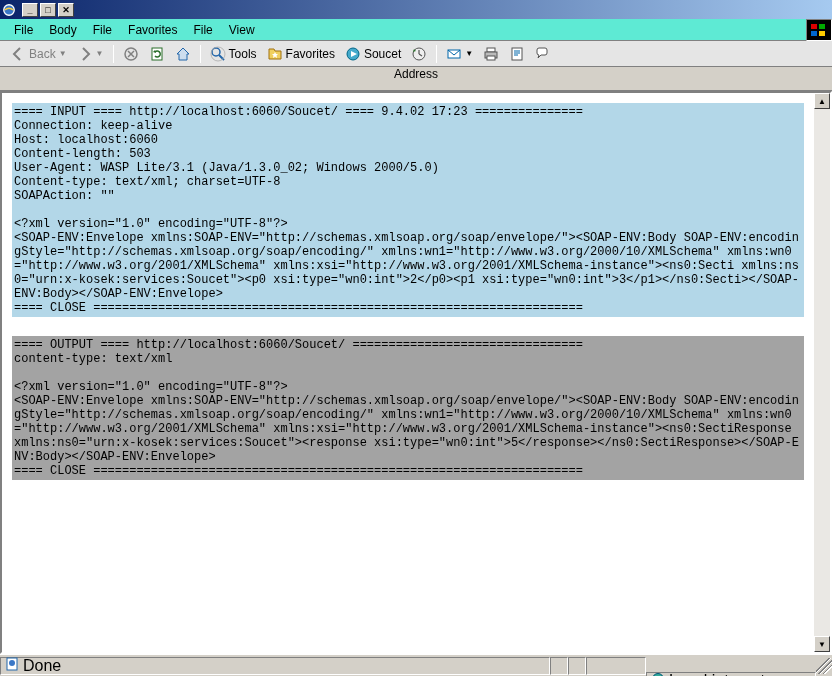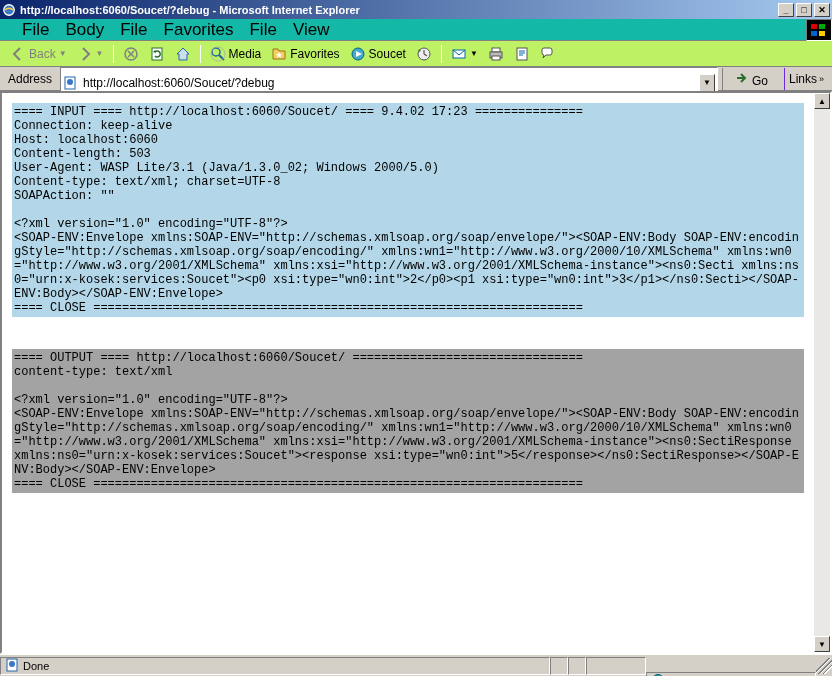--- a/index.html
+++ b/index.html
@@ -46,45 +46,45 @@
   font-family: Marlett, Arial;
   font-size: 9px;
   color: #000;
   display: inline-flex;
   align-items: center;
   justify-content: center;
   font-weight: bold;
 }
 .menubar {
   height: 22px;
-  background: #14b8a6;
+  background: #5eead4;
   display: flex;
   align-items: center;
   border-bottom: 1px solid #808080;
-  font-size: 17px;
-  padding-left: 14px;
+  font-size: 12px;
+  padding-left: 6px;
 }
 .menubar .menu-item {
   padding: 2px 8px;
   cursor: default;
 }
 .menubar .throbber {
   margin-left: auto;
   width: 26px;
   height: 22px;
   background: #000;
   border-left: 1px solid #808080;
   border-top: 1px solid #808080;
   border-right: 1px solid #fff;
   border-bottom: 1px solid #fff;
   display:flex;align-items:center;justify-content:center;
 }
 .toolbar {
   height: 26px;
-  background: #bef264;
+  background: #e5e5e5;
   display: flex;
   align-items: center;
   border-bottom: 1px solid #808080;
   padding-left: 6px;
   gap: 2px;
 }
 .tb-btn {
   display: flex;
   align-items: center;
   padding: 2px 4px;
@@ -102,20 +102,21 @@
 }
 .addressbar {
   height: 24px;
   background: #d4d0c8;
   display: flex;
   align-items: center;
   border-bottom: 1px solid #808080;
   padding: 0 4px;
   gap: 4px;
   font-size: 12px;
+  flex-direction: column;
 }
 .addressbar .addr-label { padding: 0 4px; }
 .addressbar .addr-box {
   flex: 1;
   display: flex;
   align-items: center;
   background: #fff;
   border: 1px solid;
   border-color: #808080 #fff #fff #808080;
   height: 32px;
@@ -183,31 +184,31 @@
   font-size: 8px;
 }
 .scroll-track {
   flex:1;
   background: repeating-conic-gradient(#d4d0c8 0% 25%, #fff 0% 50%) 50% / 2px 2px;
 }
 .block {
   padding: 2px;
   white-space: pre-wrap;
   word-break: break-all;
-  margin-bottom: 18px;
+  margin-bottom: 5px;
 }
 .block.input { background: #b3d7e8; }
 .block.output { background: #a3a3a3; }
 .statusbar {
   height: 22px;
   background: #d4d0c8;
   border-top: 1px solid #fff;
   display: flex;
   align-items: center;
-  font-size: 11px;
+  font-size: 16px;
 }
 .statusbar .status-cell {
   border: 1px solid;
   border-color: #808080 #fff #fff #808080;
   height: 18px;
   display:flex;align-items:center;
   padding: 0 4px;
   gap: 4px;
 }
 .statusbar .status-main { flex: 1; }
@@ -225,21 +226,20 @@
 </head>
 <body>
 
 <div class="titlebar">
   <span class="ie-icon">
     <svg class="icon-svg" viewBox="0 0 16 16">
         <circle cx="8" cy="8" r="6" fill="#3a77c7" stroke="#fff" stroke-width="1.5"></circle>
         <path d="M3 8 Q8 4 13 8" stroke="#ffd040" stroke-width="1.5" fill="none"></path>
       </svg>
   </span>
-  <span class="title-text">http://localhost:6060/Soucet/?debug - Microsoft Internet Explorer</span>
   <span class="win-btn">_</span>
   <span class="win-btn">□</span>
   <span class="win-btn">✕</span>
 </div>
 
 <div class="menubar">
   <span class="menu-item">File</span>
   <span class="menu-item">Body</span>
   <span class="menu-item">File</span>
   <span class="menu-item">Favorites</span>
@@ -301,21 +301,21 @@
   </span>
   <span class="tb-sep"></span>
   <span class="tb-btn">
     <span class="glyph">
       <svg viewBox="0 0 16 16" width="16" height="16">
           <circle cx="6" cy="6" r="4" fill="none" stroke="#26a" stroke-width="1.5"></circle>
           <line x1="9" y1="9" x2="14" y2="14" stroke="#26a" stroke-width="2"></line>
           <circle cx="8" cy="8" r="7" fill="none" stroke="#aaa" stroke-width="0.8"></circle>
         </svg>
     </span>
-    <span>Media</span>
+    <span>Tools</span>
   </span>
   <span class="tb-btn">
     <span class="glyph">
       <svg viewBox="0 0 16 16" width="16" height="16">
           <path d="M2 3 L7 3 L8 5 L14 5 L14 13 L2 13 Z" fill="#f0d060" stroke="#a07010" stroke-width="1"></path>
           <path d="M8 6 L9 8 L11 8 L9.5 9.5 L10 12 L8 10.5 L6 12 L6.5 9.5 L5 8 L7 8 Z" fill="#fff"></path>
         </svg>
     </span>
     <span>Favorites</span>
   </span>

